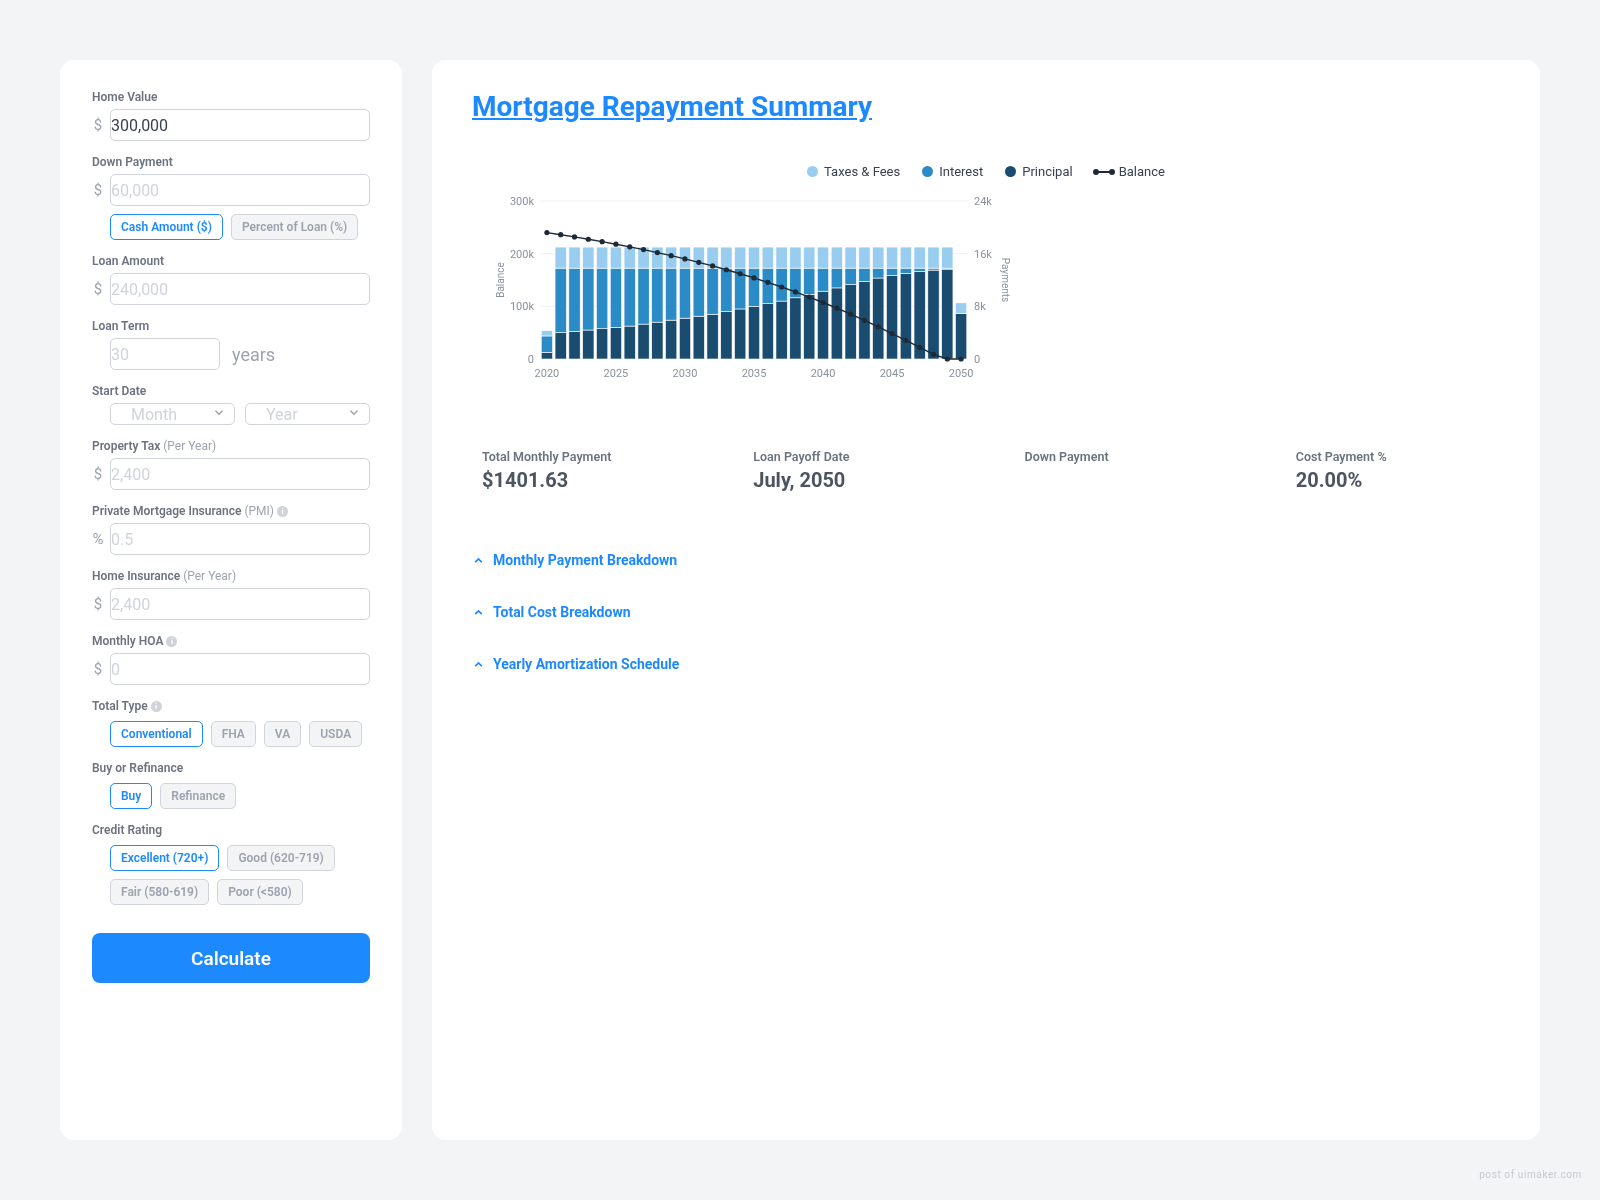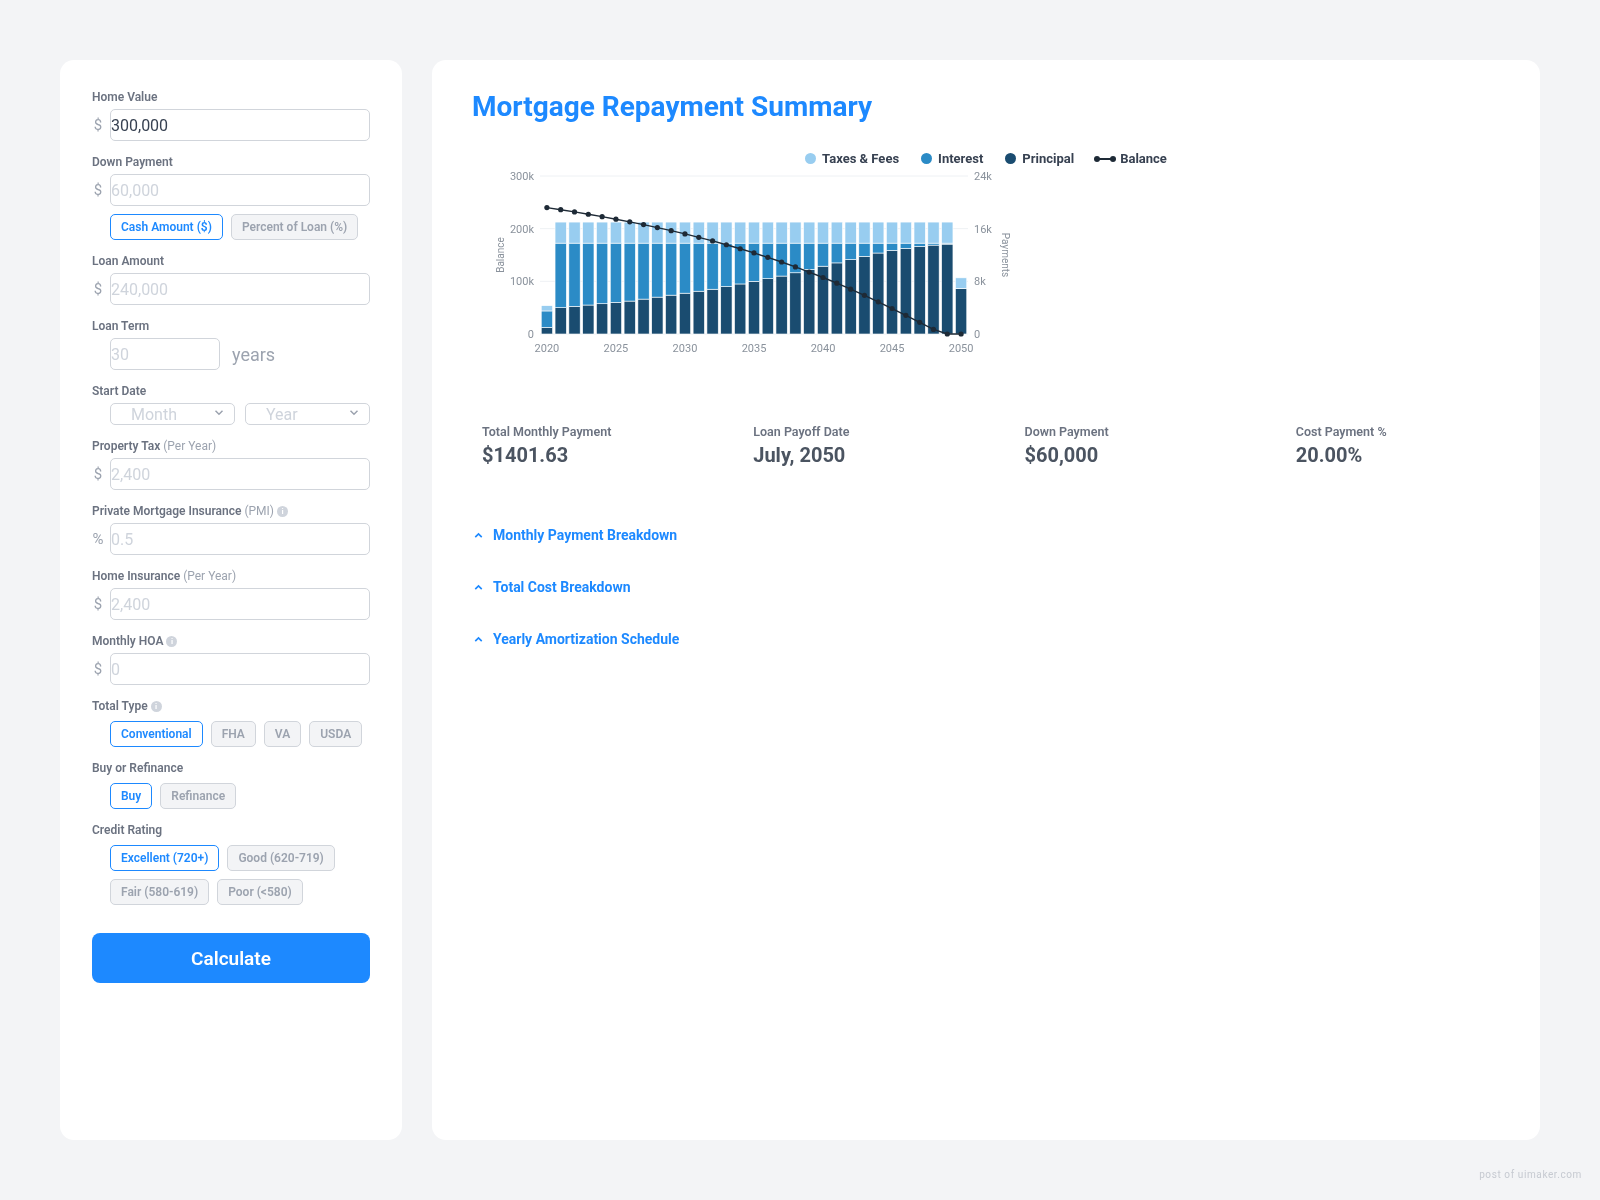--- a/index.html
+++ b/index.html
@@ -20,23 +20,23 @@
   .btn-row { display:flex; gap:8px; margin-top:8px; flex-wrap:wrap;}
   .chip { border:1px solid #d1d5db; background:#f3f4f6; color:#9ca3af; border-radius:5px; padding:5px 10px; font-size:12px; font-weight:600; cursor:pointer; }
   .chip.active { border-color:#1d89ff; color:#1d89ff; background:#fff; }
   .indent { margin-left:18px; }
   .select { border:1px solid #d1d5db; border-radius:5px; height:22px; padding:0 28px 0 20px; font-size:16px; color:#cfd4dc; position:relative; display:flex; align-items:center; flex:1; min-width:0;}
   .select .chev { position:absolute; right:8px; top:50%; transform:translateY(-50%);}
   .chev svg { width:14px; height:14px; stroke:#9ca3af; fill:none; stroke-width:2.5;}
   .info-icon { display:inline-block; width:11px; height:11px; border-radius:50%; background:#cfd4dc; color:#fff; font-size:8px; text-align:center; line-height:11px; font-weight:700; margin-left:3px; vertical-align:middle;}
   .calculate { width:100%; background:#1d89ff; color:#fff; border:none; border-radius:8px; height:50px; font-size:19px; font-weight:600; cursor:pointer; margin-top:14px;}
 
-  .title { color:#1d89ff; font-size:28px; font-weight:700; margin-bottom:28px;}
+  .title { color:#1d89ff; font-size:28px; font-weight:700; margin-bottom:41px;text-decoration:underline;}
   .chart-wrap { padding:0 20px 20px 20px;}
-  .legend { display:flex; gap:22px; justify-content:center; margin-bottom:4px; font-size:13px; font-weight:700; color:#374151; }
+  .legend { display:flex; gap:22px; justify-content:center; margin-bottom:16px; font-size:13px; font-weight:400; color:#374151; }
   .legend .item { display:flex; align-items:center; gap:6px;}
   .swatch { width:11px; height:11px; border-radius:50%; }
   .sw-taxes { background:#98cdf0; }
   .sw-interest { background:#2b8bc6; }
   .sw-principal { background:#1a4c70; }
   .swatch-line { width:18px; height:2px; background:#1e2a36; position:relative;}
   .swatch-line::before, .swatch-line::after { content:''; position:absolute; width:6px; height:6px; background:#1e2a36; border-radius:50%; top:-2px;}
   .swatch-line::before { left:-2px;} .swatch-line::after { right:-2px;}
 
   .chart-canvas { width:520px; height:190px; margin:0 auto;}
@@ -350,21 +350,20 @@
     <div>
         <div class="kpi-label">Total Monthly Payment</div>
         <div class="kpi-value">$1401.63</div>
       </div>
     <div>
         <div class="kpi-label">Loan Payoff Date</div>
         <div class="kpi-value">July, 2050</div>
       </div>
     <div>
         <div class="kpi-label">Down Payment</div>
-        <div class="kpi-value">$60,000</div>
       </div>
     <div>
         <div class="kpi-label">Cost Payment %</div>
         <div class="kpi-value">20.00%</div>
       </div>
   </div>
 
   <div class="accordion">
     <div class="acc-item">
         <svg viewBox="0 0 24 24">

